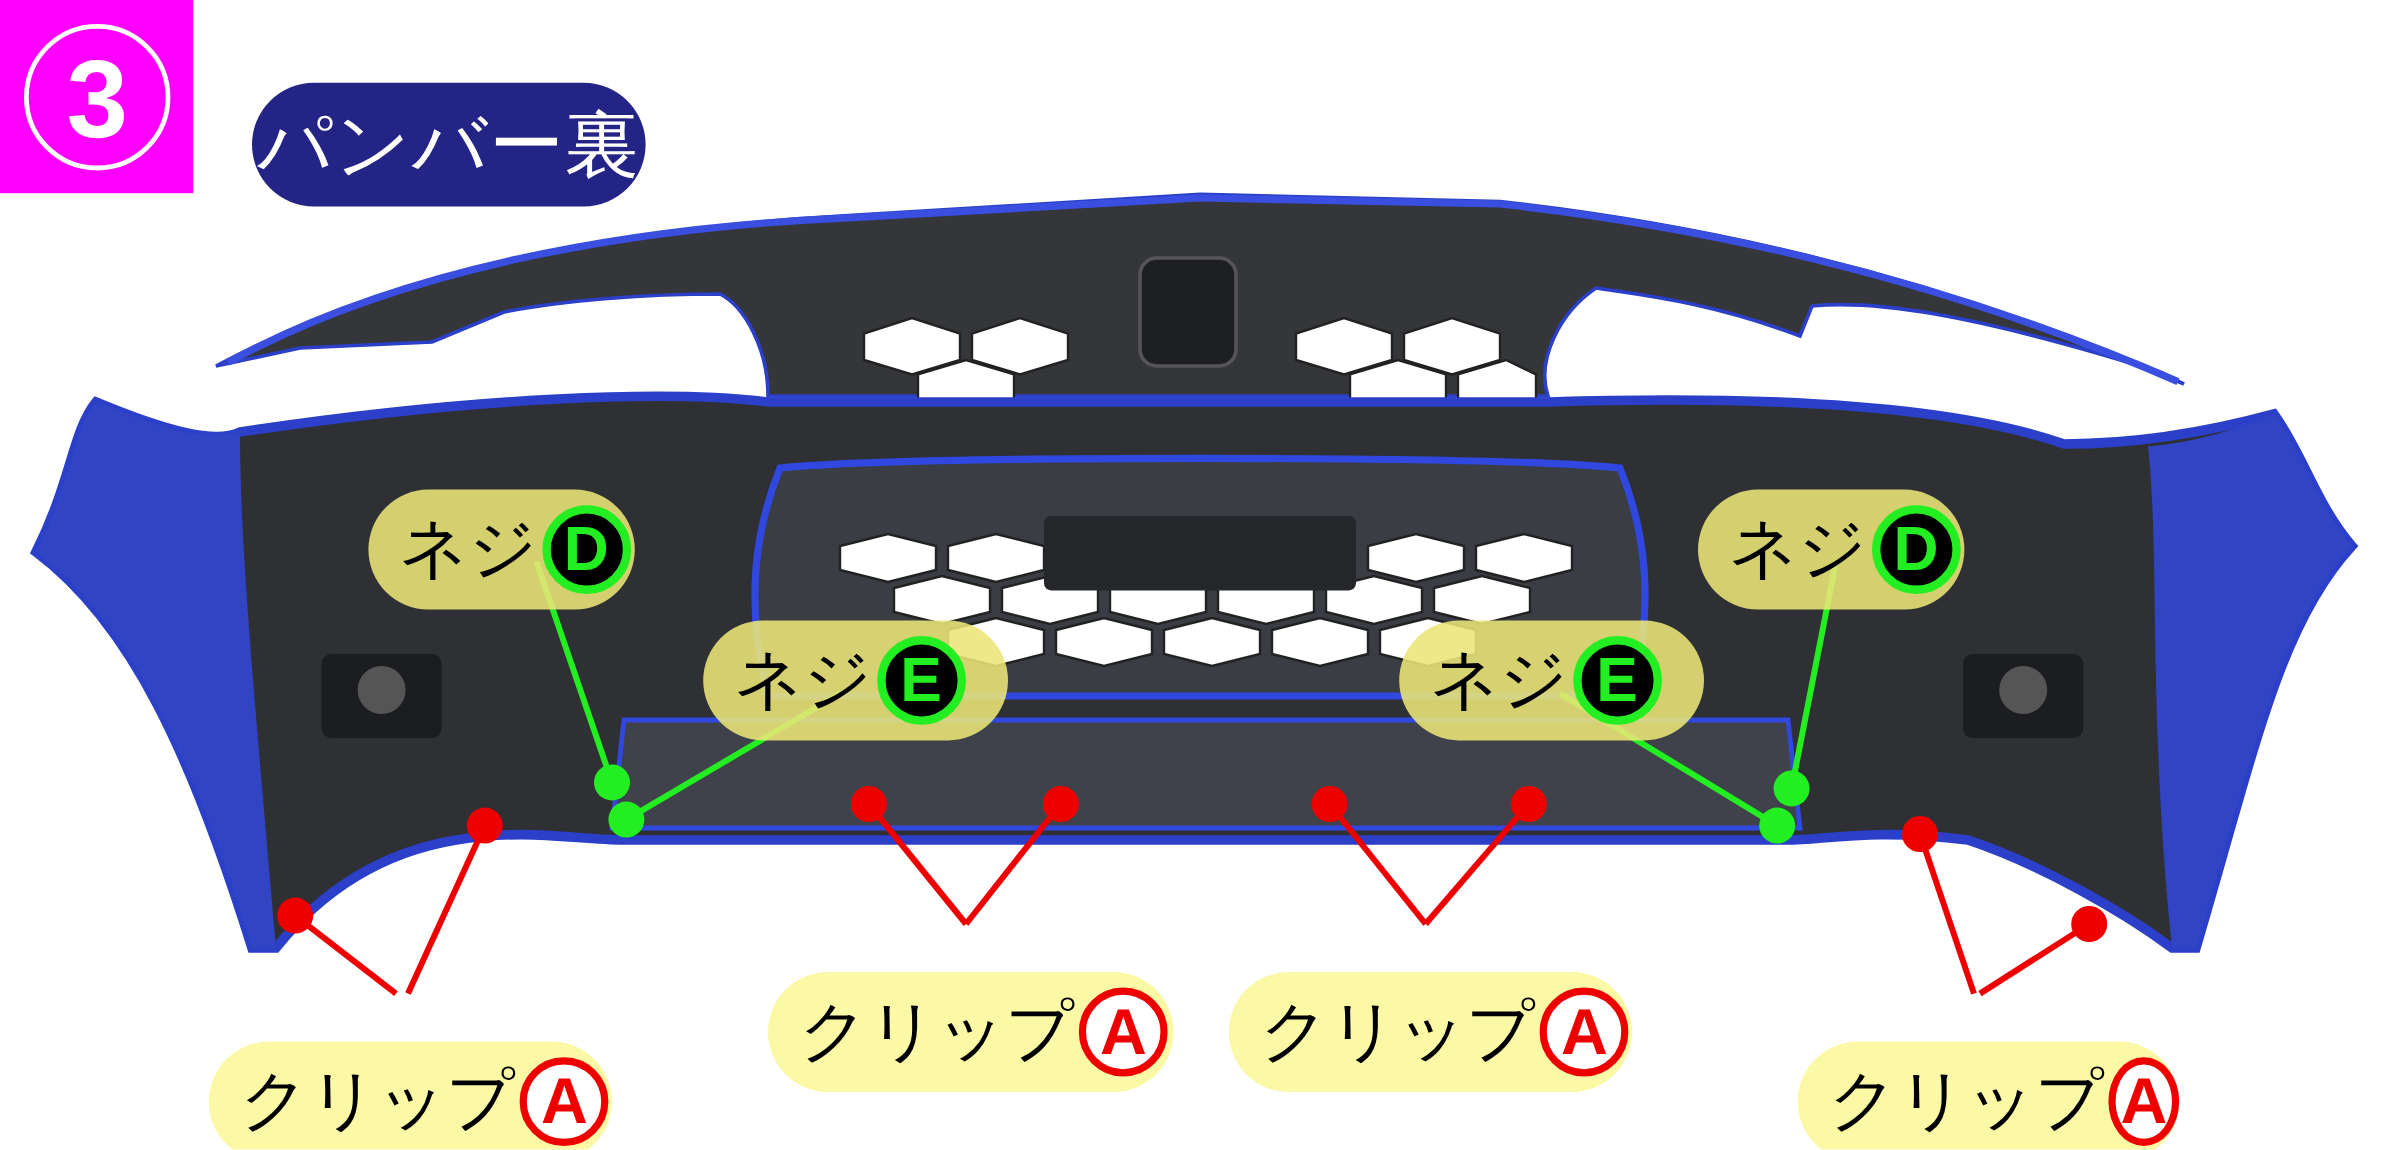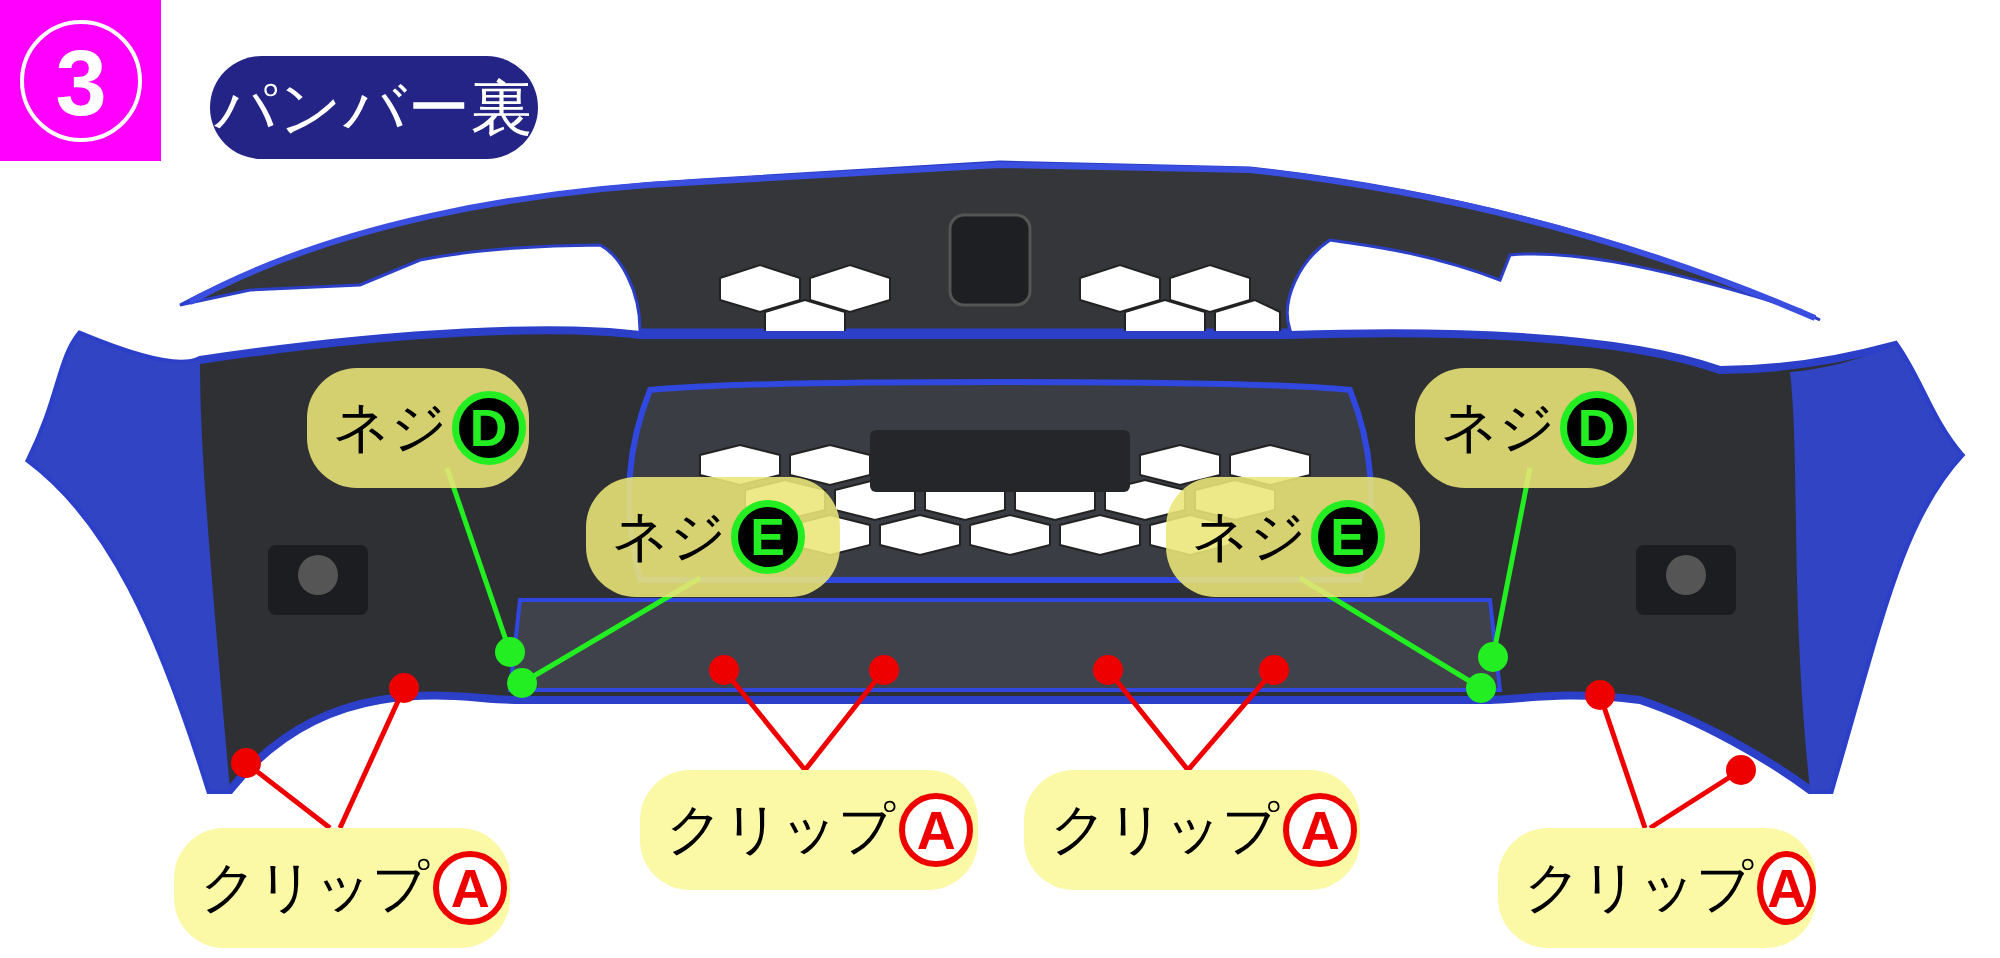--- a/index.html
+++ b/index.html
@@ -2,23 +2,23 @@
 <html><head>
   <meta charset="utf-8">
   <style>
     html, body { margin: 0; padding: 0; }
     body { width: 2000px; height: 958px; background: #ffffff; position: relative; overflow: hidden; font-family: "DejaVu Sans", sans-serif; }
     .abs { position: absolute; }
     #bumper-svg { position: absolute; left: 0; top: 0; width: 2000px; height: 958px; }
     .step-badge { left: 0; top: 0; width: 161px; height: 161px; background: #ff00ff; }
     .step-ring { position: absolute; left: 20px; top: 20px; width: 114px; height: 114px; border: 4px solid #fff; border-radius: 50%; display: flex; align-items: center; justify-content: center; }
     .step-num { color: #fff; font-weight: bold; font-size: 92px; line-height: 1; font-family: "Liberation Sans", sans-serif; margin-top: 4px; }
-    .title-pill { left: 210px; top: 56px; width: 328px; height: 103px; background: #232485; border-radius: 52px; display: flex; align-items: center; justify-content: center; }
+    .title-pill { left: 210px; top: 69px; width: 328px; height: 103px; background: #232485; border-radius: 52px; display: flex; align-items: center; justify-content: center; }
     .title-text { color: #fff; font-size: 62px; letter-spacing: 1px; }
-    .label-pill { position: absolute; border-radius: 50px; display: flex; align-items: center; padding-left: 26px; box-sizing: border-box; height: 120px; }
+    .label-pill { position: absolute; border-radius: 50px; display: flex; align-items: center; padding-left: 26px; box-sizing: border-box; height: 100px; margin-top: 40px; }
     .label-pill.screw { background: rgba(236, 230, 120, 0.88); }
     .label-pill.clip { background: #fbf8a6; }
     .label-text { font-size: 56px; color: #000; white-space: nowrap; }
     .marker { width: 74px; height: 74px; border-radius: 50%; box-sizing: border-box; display: flex; align-items: center; justify-content: center; margin-left: 4px; font-family: "Liberation Sans", sans-serif; font-weight: bold; }
     .marker.screw { background: #000; border: 7px solid #22ee22; color: #22ee22; font-size: 52px; }
     .marker.clip { background: #fff; border: 6px solid #ee0000; color: #ee0000; font-size: 54px; }
   </style>
 </head>
 <body>
 

